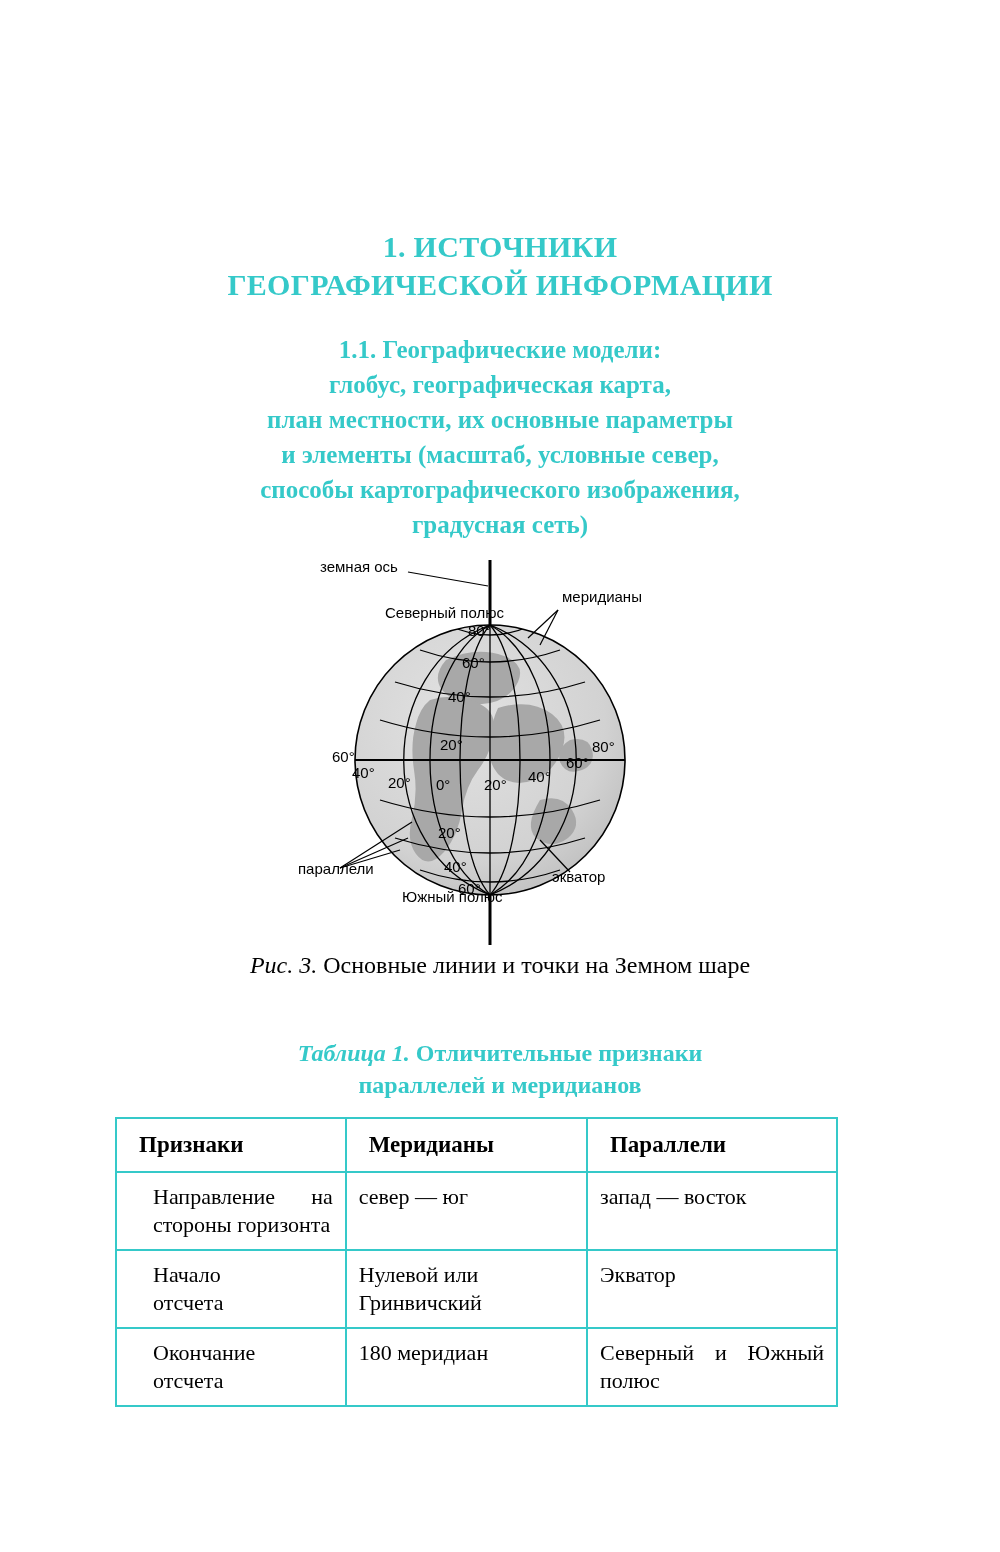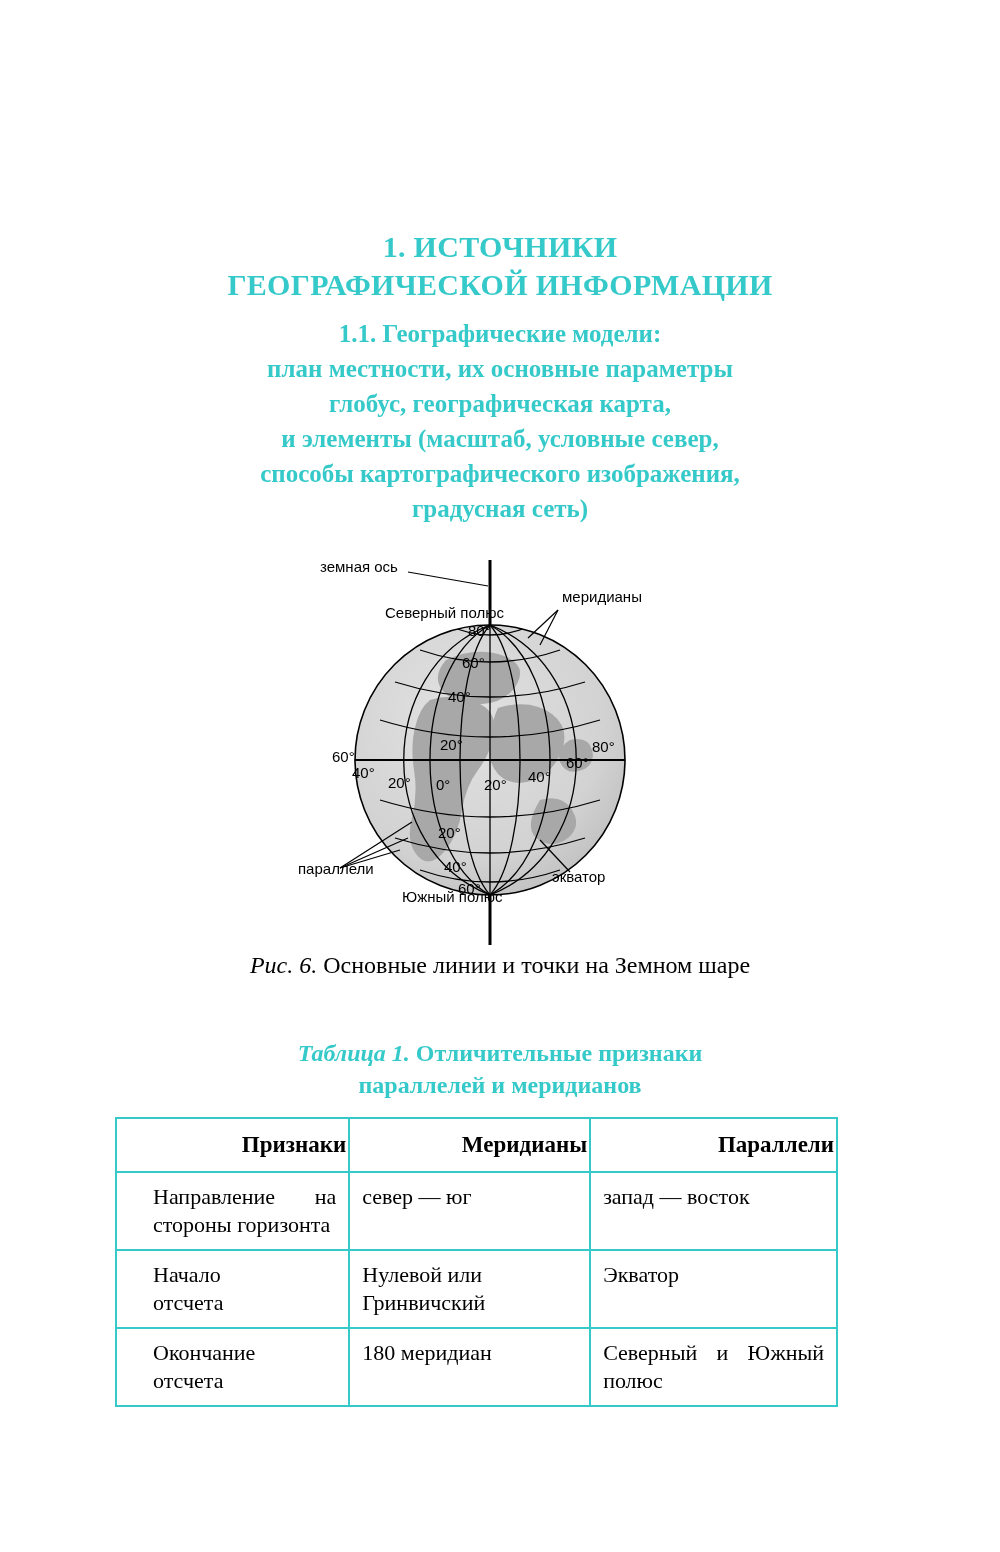--- a/index.html
+++ b/index.html
@@ -31,21 +31,21 @@
     width: 1000px;
     text-align: center;
     color: #35c9c9;
     font-weight: bold;
     font-size: 30px;
     line-height: 38px;
     letter-spacing: 0.3px;
   }
   .section-title {
     position: absolute;
-    top: 284px;
+    top: 300px;
     left: 0;
     width: 1000px;
     text-align: center;
     color: #35c9c9;
     font-weight: bold;
     font-size: 25px;
     line-height: 35px;
   }
 
   
@@ -95,24 +95,24 @@
     font-size: 22px;
   }
   table.data-table th,
   table.data-table td {
     border: 2px solid #35c9c9;
     padding: 10px 12px;
     vertical-align: top;
     line-height: 28px;
   }
   table.data-table th {
-    text-align: right;
+    text-align: left;
     font-weight: bold;
     font-size: 23px;
-    padding: 12px 2px;
+    padding: 12px 22px;
   }
   table.data-table td.col1 { width: 200px; padding-left: 36px; }
   table.data-table td.col2 { width: 240px; border-radius: 15px; }
   table.data-table td.col3 { width: 255px; }
   td.justify {
     text-align: justify;
     text-align-last: left;
   }
   .cell-line { display: block; }
 </style>
@@ -121,22 +121,22 @@
 
 <div class="page">
 
   <div class="chapter-title">
     <div>1. ИСТОЧНИКИ</div>
     <div>ГЕОГРАФИЧЕСКОЙ ИНФОРМАЦИИ</div>
   </div>
 
   <div class="section-title">
     <div>1.1. Географические модели:</div>
+    <div>глобус, географическая карта,</div>
     <div>план местности, их основные параметры</div>
-    <div>глобус, географическая карта,</div>
     <div>и элементы (масштаб, условные север,</div>
     <div>способы картографического изображения,</div>
     <div>градусная сеть)</div>
   </div>
 
   <div class="figure">
     <svg width="500" height="400" viewBox="0 0 500 400" xmlns="http://www.w3.org/2000/svg">
       <defs>
         <clipPath id="globeClip">
           <circle cx="250" cy="210" r="135"></circle>
@@ -217,21 +217,21 @@
         <text x="196" y="240">0°</text>
         <text x="244" y="240">20°</text>
         <text x="288" y="232">40°</text>
         <text x="326" y="218">60°</text>
         <text x="352" y="202">80°</text>
       </g>
     </svg>
   </div>
 
   <div class="figure-caption">
-    <span class="italic">Рис. 6.</span><span> Основные линии и точки на Земном шаре</span>
+    <span class="italic">Рис. 3.</span><span> Основные линии и точки на Земном шаре</span>
   </div>
 
   <div class="table-caption">
     <div>
       <span class="tcap-italic">Таблица 1.</span><span> Отличительные признаки</span>
     </div>
     <div>параллелей и меридианов</div>
   </div>
 
   <table class="data-table">

